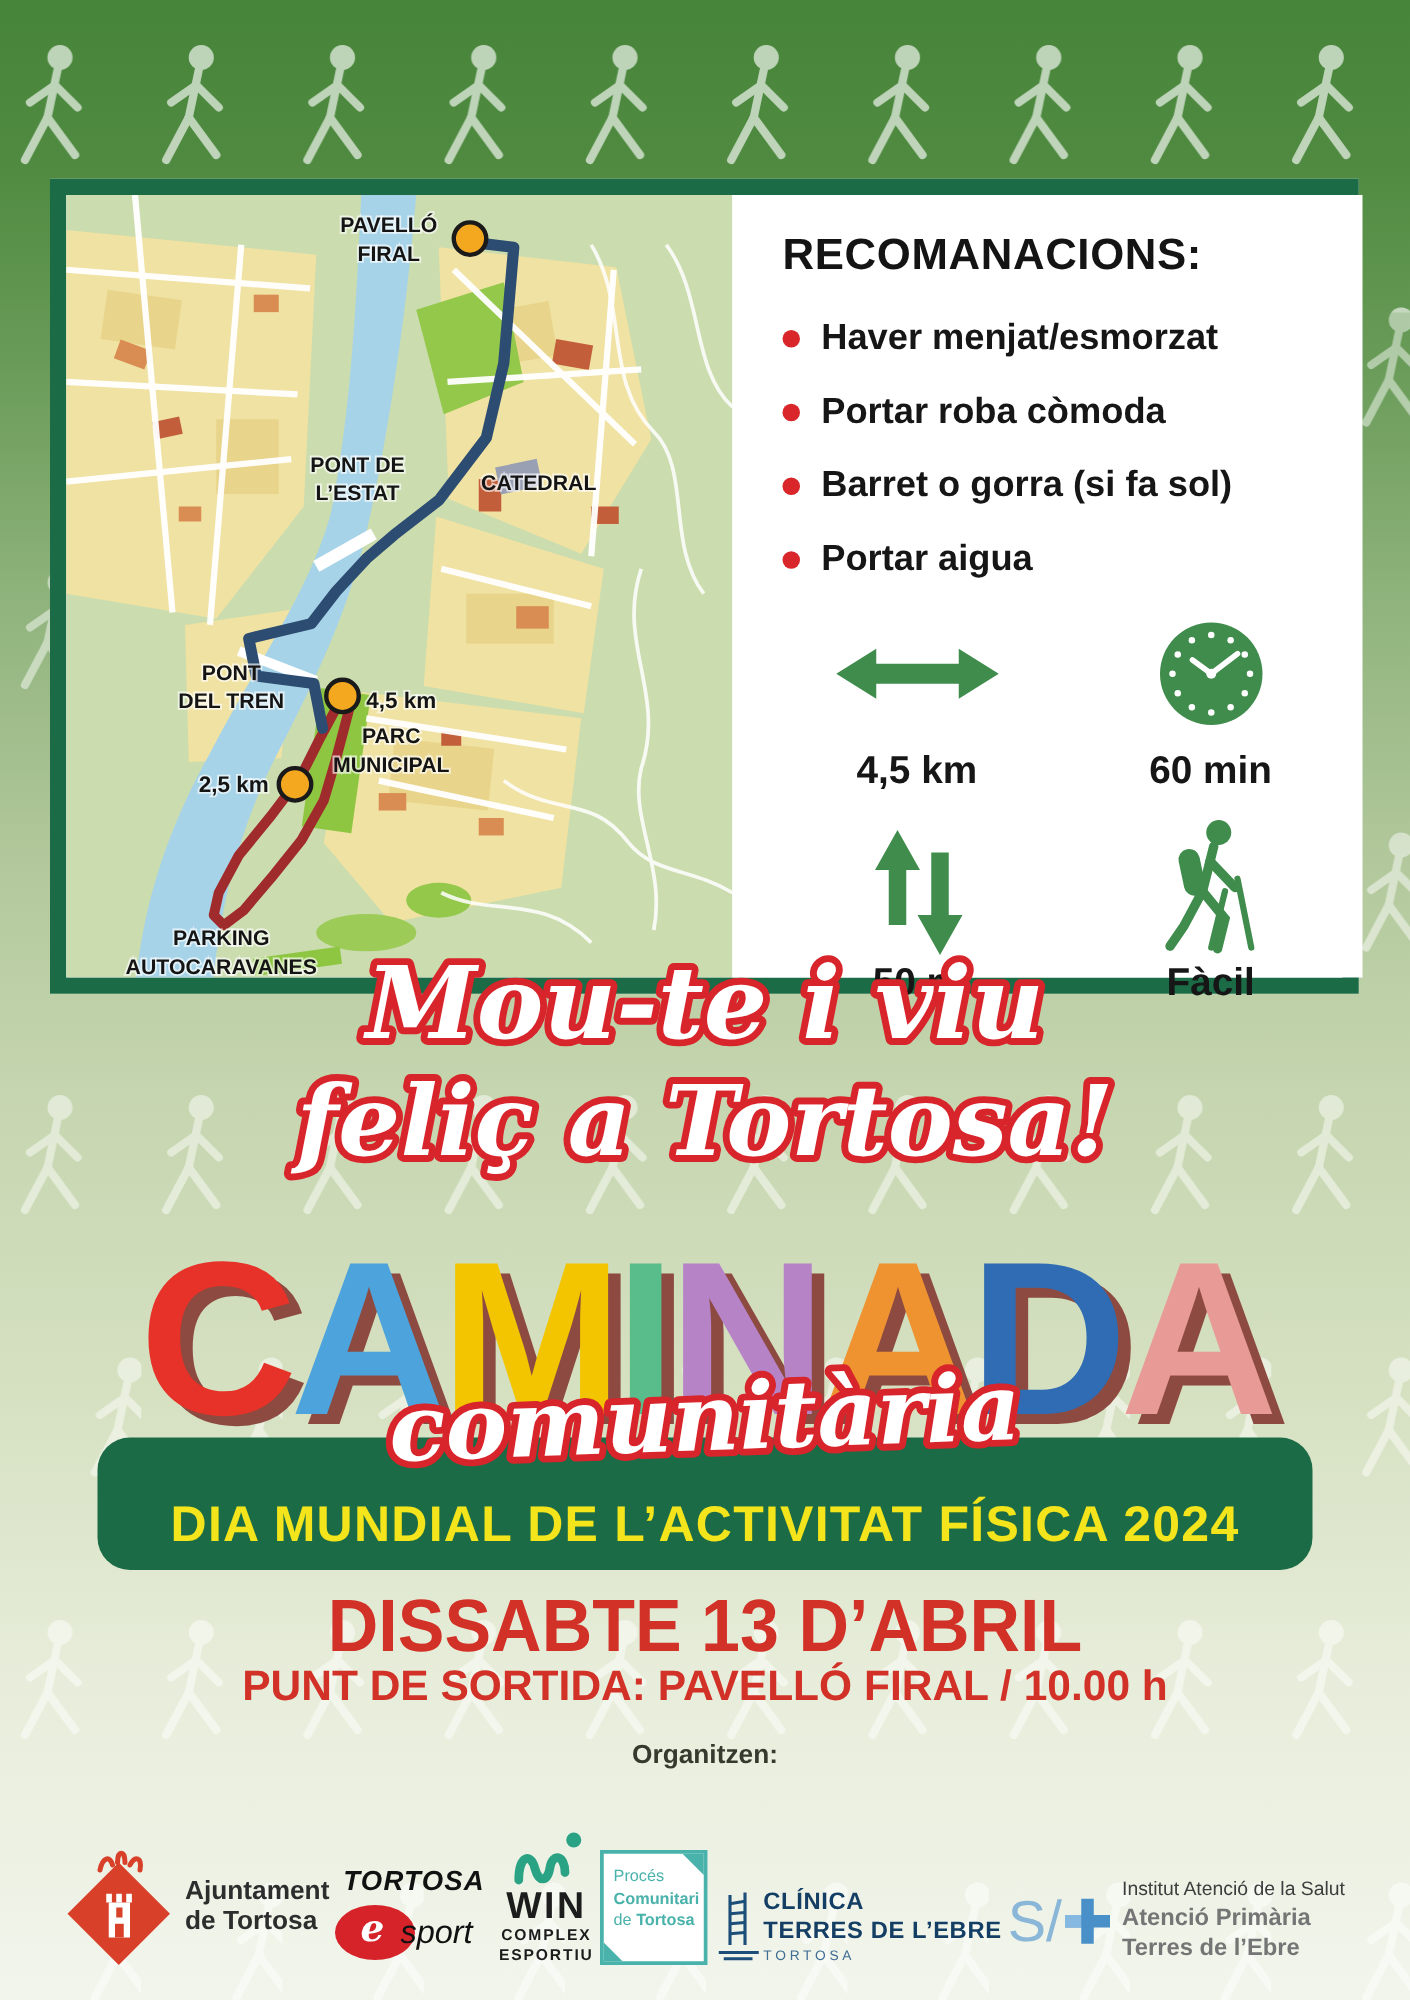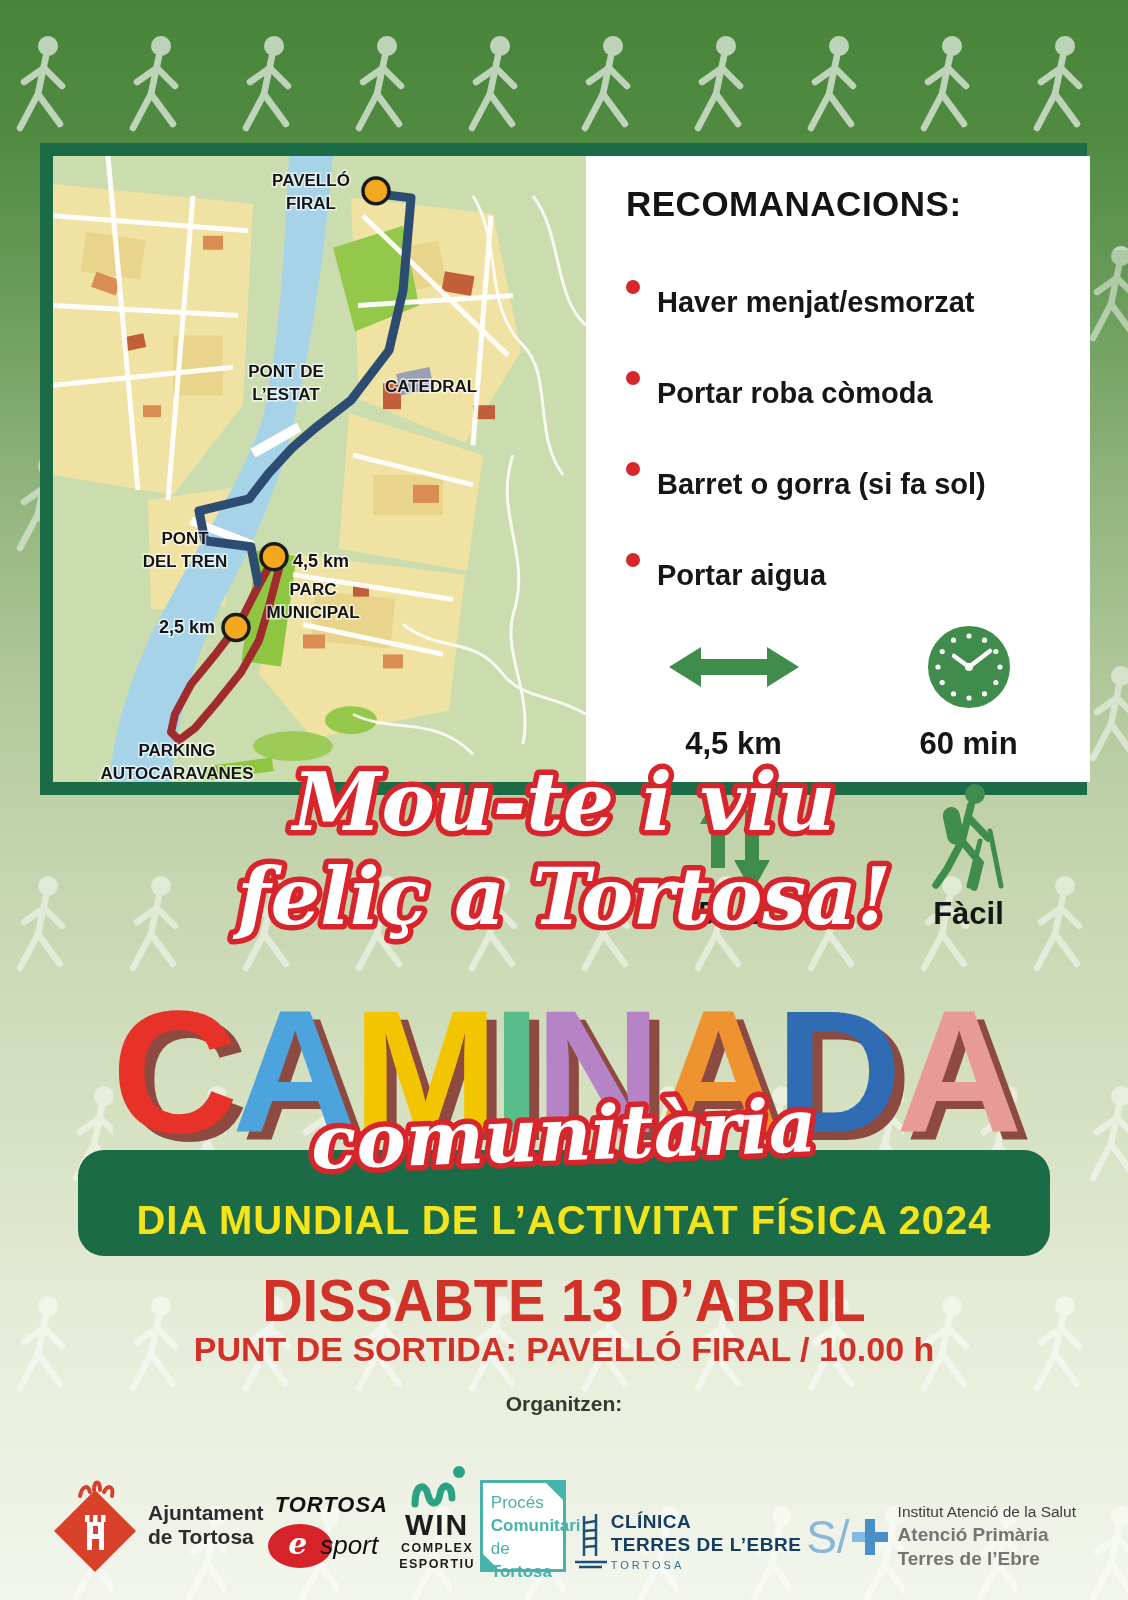--- a/index.html
+++ b/index.html
@@ -21,21 +21,21 @@
   .map{display:block;width:533px;height:626px;flex:none;}
   .map text{font-family:"Liberation Sans",sans-serif;font-weight:bold;fill:#141414;
     paint-order:stroke;stroke:#ffffff;stroke-width:3px;stroke-opacity:.65;}
   .map .lbl{font-size:17px;}
   .map .dist{font-size:18px;}
   .panel{flex:1;padding:28px 14px 0 40px;background:#fff;}
   .rec-title{font-size:35px;font-weight:bold;color:#141414;letter-spacing:.5px;}
   .rec-list{list-style:none;margin:30px 0 0 0;padding:0;}
   .rec-list li{display:flex;align-items:center;gap:17px;margin-bottom:26px;}
   .bullet{width:14px;height:14px;border-radius:50%;background:#d8262b;flex:none;}
-  .rec-text{font-size:29px;font-weight:bold;color:#161616;margin-top:32px;}
+  .rec-text{font-size:29px;font-weight:bold;color:#161616;}
   .stats{margin-top:26px;display:grid;grid-template-columns:215px 215px;justify-content:center;column-gap:20px;row-gap:26px;}
   .stat{display:flex;flex-direction:column;align-items:center;}
   .stat .icon-box{height:98px;display:flex;align-items:center;justify-content:center;}
   .stat-label{margin-top:10px;font-size:31px;font-weight:bold;color:#161616;}
 
   
   .slogan-svg{position:absolute;left:214px;top:758px;}
   .script-text{font-family:"DejaVu Serif",serif;font-style:italic;font-weight:bold;
     fill:#ffffff;stroke:#d8242b;stroke-width:11px;stroke-linejoin:round;paint-order:stroke;}
 
@@ -66,21 +66,21 @@
   .esport-mark{position:relative;width:126px;height:52px;margin-top:2px;}
   .esport-ellipse{position:absolute;left:0;top:4px;width:64px;height:44px;background:#d6232a;border-radius:50%;}
   .esport-e{position:absolute;left:20px;top:6px;font-family:"DejaVu Serif",serif;font-style:italic;font-weight:bold;font-size:30px;color:#fff;}
   .esport-sport{position:absolute;left:52px;top:10px;font-size:26px;font-weight:normal;font-style:italic;color:#111;}
   .win{flex-direction:column;}
   .win-name{font-size:30px;font-weight:bold;color:#1c1c1c;letter-spacing:2px;line-height:1;}
   .win-sub{font-size:12.5px;font-weight:bold;color:#1c1c1c;letter-spacing:1.5px;line-height:1.3;}
   .proces{position:relative;box-sizing:border-box;width:86px;height:92px;background:#fff;border:3px solid #49b2aa;padding:9px 0 0 8px;display:block;}
   .proces .corner{position:absolute;top:0;right:0;width:0;height:0;border-left:17px solid transparent;border-top:17px solid #49b2aa;}
   .proces .corner2{position:absolute;bottom:0;left:0;width:0;height:0;border-right:15px solid transparent;border-bottom:15px solid #49b2aa;}
-  .proces div{font-size:17px;color:#49b2aa;line-height:1.35;}
+  .proces div{font-size:13px;color:#49b2aa;line-height:1.35;}
   .proces .b{font-weight:bold;}
   .clinica .cl-text{margin-left:0;}
   .cl-1,.cl-2{font-size:19px;font-weight:bold;color:#143e63;letter-spacing:.5px;line-height:1.2;}
   .cl-3{font-size:11px;color:#3f6d94;letter-spacing:3px;margin-top:2px;}
   .ics .s{font-size:46px;color:#8ab6d8;line-height:1;}
   .ics .ics-text{margin-left:8px;}
   .ics-1{font-size:15.5px;color:#3d3d3d;line-height:1.3;}
   .ics-2{font-size:19px;color:#757575;line-height:1.3;font-weight:bold;}
 </style>
 </head>

